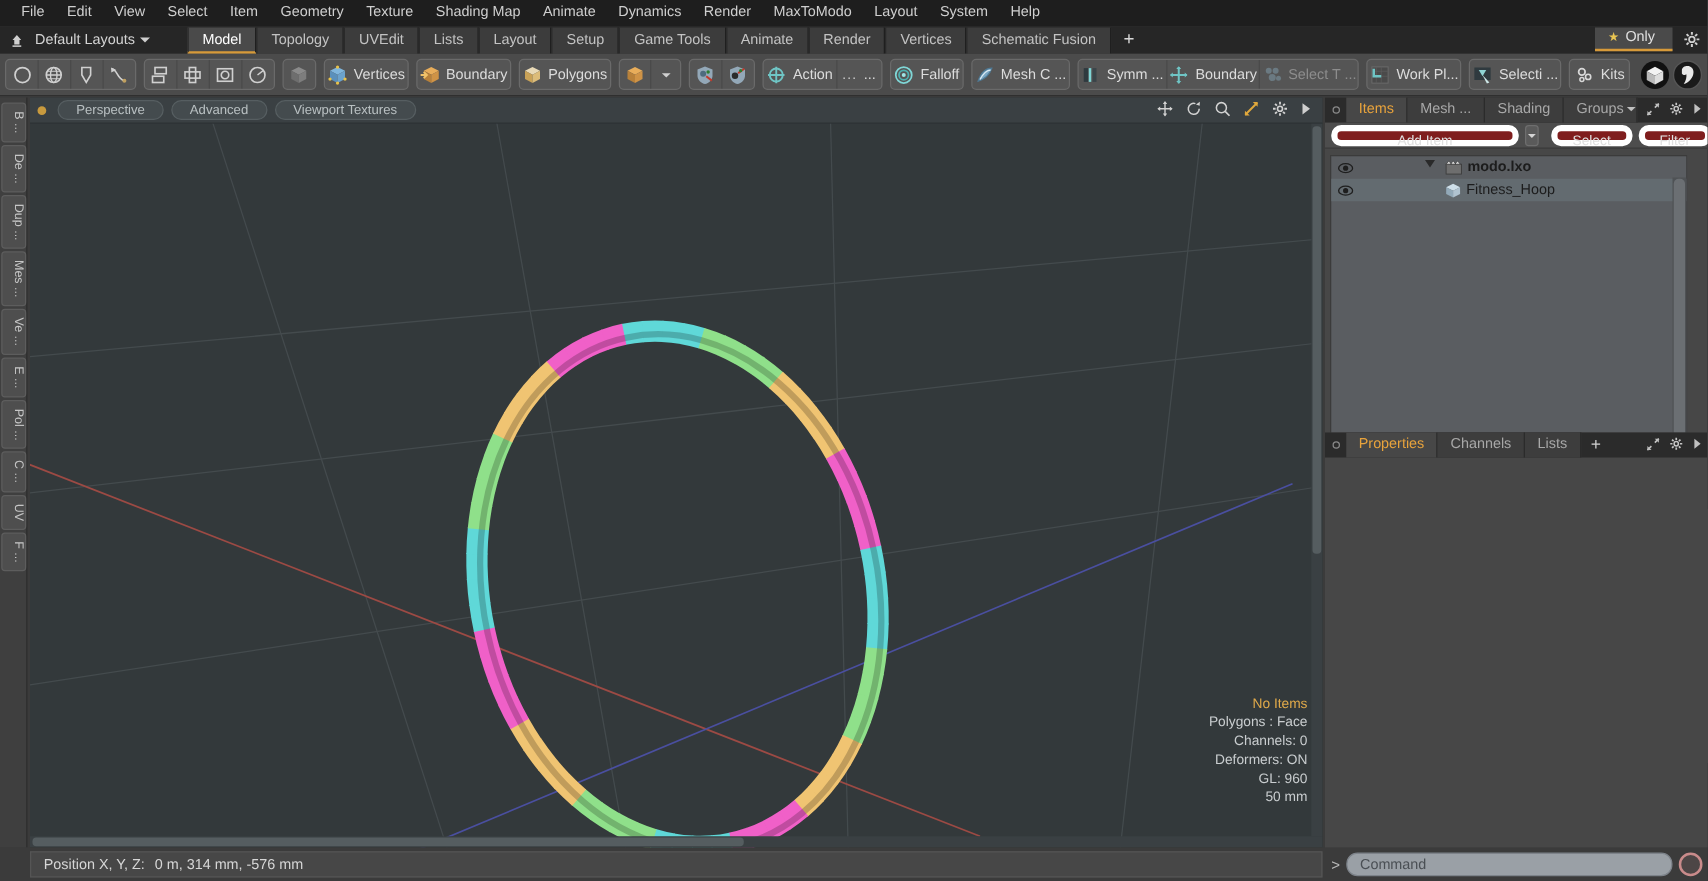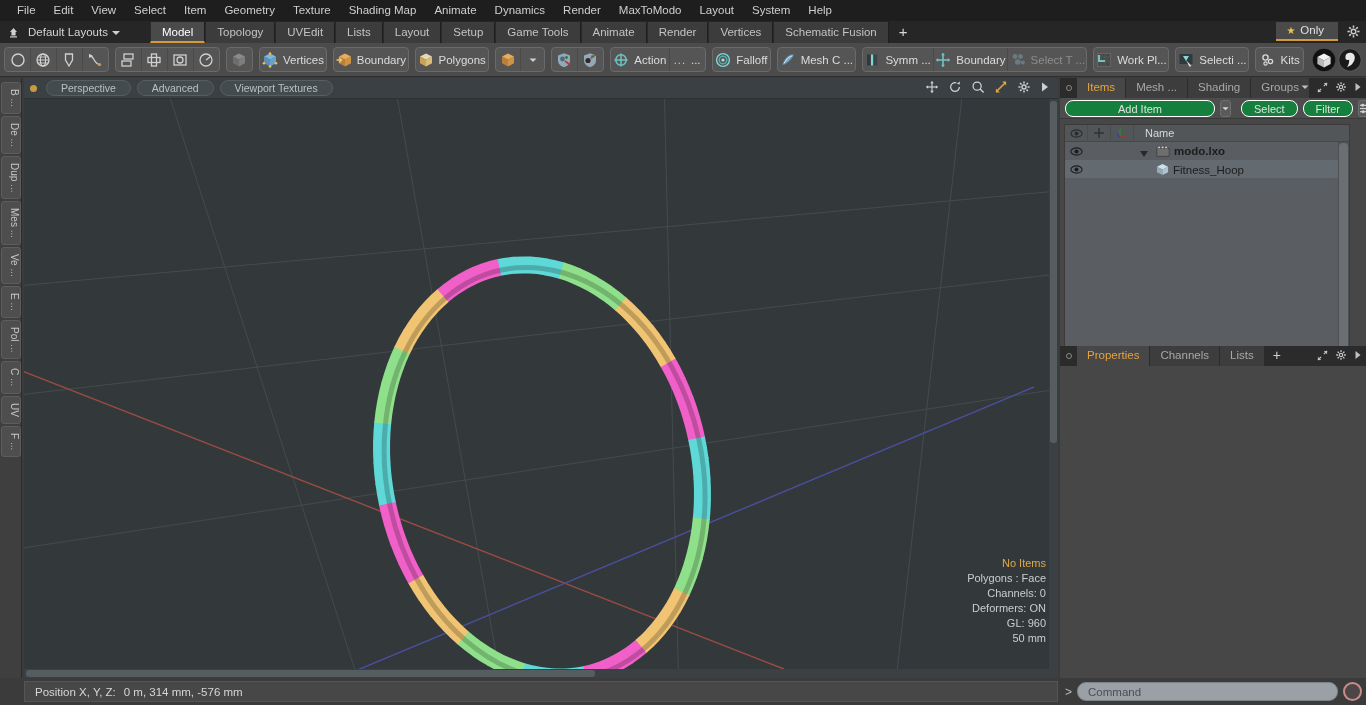--- a/index.html
+++ b/index.html
@@ -131,21 +131,21 @@
   .ptab.active { background:#474747; color:#e8a33c; }
   .ptab.plus{ background:transparent; border:none; color:#d0d0d0; font-size:14px; padding:0 8px;}
   .ptab-right { position:absolute; right:4px; top:3px; display:flex; gap:7px; align-items:center;}
 
   .prow2 {
     height:21px; background:#4d4d4d; display:flex; align-items:center;
     padding:0 5px; gap:5px; border-bottom:1px solid #3a3a3a;
   }
   .btn-pill {
     height:17px; line-height:16px; padding:0 12px; font-size:11px; color:#e0e0e0;
-    background:#15803d; border:1px solid #ffffff; border-radius:8px; white-space:nowrap; cursor:default;
+    background:#7f1d1d; border:5px solid #ffffff; border-radius:8px; white-space:nowrap; cursor:default;
   }
   .btn-additem { flex:0 0 150px; text-align:center; padding:0;}
   .btn-sq {
     width:22px;height:17px; background:#5a5a5a; border:1px solid #6e6e6e; border-radius:3px;
     display:flex;align-items:center;justify-content:center; cursor:default;
   }
 
   .tree {
     position:absolute; left:4px; top:46px; width:286px; height:267px;
     background:#5a5d61; border:1px solid #3b3b3b;
@@ -154,21 +154,21 @@
     height:17px; background:#535659; display:flex; align-items:center;
     border-bottom:1px solid #454749; font-size:11px; color:#d8d8d8;
   }
   .th-c { width:23px; display:flex; align-items:center; justify-content:center; border-right:1px solid #4a4d50; height:17px;}
   .th-name { padding-left:11px; }
   .trow {
     height:18px; display:flex; align-items:center; font-size:11.5px; color:#1c1c1c;
   }
   .trow .eye { width:23px; display:flex; align-items:center; justify-content:center;}
   .trow .c2, .trow .c3 { width:23px; }
-  .trow .tlabel { display:flex; align-items:flex-end; gap:4px; }
+  .trow .tlabel { display:flex; align-items:flex-start; gap:4px; }
   .trow.root .tlabel { font-weight:bold; }
   .trow.sel { background:#636b70; }
   .tree-scroll { position:absolute; right:0; top:17px; width:11px; bottom:0; background:#4f5255;}
   .tree-scroll i { display:block; width:9px; margin:1px; height:96%; background:#6b6f73; border-radius:4px;}
 
   .tri { width:0;height:0;border-left:4.5px solid transparent;border-right:4.5px solid transparent;border-top:6px solid #2a2a2a;}
 
   .pbottom {
     position:absolute; left:0; top:268px; width:306px; height:332px; background:#474747;
   }
@@ -810,44 +810,20 @@
             </g>
             <circle cx="4" cy="2.5" r="1.6" fill="#d4d4d4"></circle>
             <circle cx="9" cy="6" r="1.6" fill="#d4d4d4"></circle>
             <circle cx="4.5" cy="9.5" r="1.6" fill="#d4d4d4"></circle>
           </svg>
       </div>
 
     </div>
 
     <div class="tree">
-      <div class="tree-head">
-        <div class="th-c">
-          <svg width="13" height="9" viewBox="0 0 14 10">
-              <ellipse cx="7" cy="5" rx="6.2" ry="4" fill="none" stroke="#2c2c2c" stroke-width="1.2"></ellipse>
-              <circle cx="7" cy="5" r="2.2" fill="#2c2c2c"></circle>
-            </svg>
-        </div>
-        <div class="th-c">
-          <svg width="12" height="12" viewBox="0 0 12 12">
-              <g stroke="#2c2c2c" stroke-width="1.3">
-                <line x1="6" y1="1" x2="6" y2="11"></line>
-                <line x1="1" y1="6" x2="11" y2="6"></line>
-              </g>
-            </svg>
-        </div>
-        <div class="th-c">
-          <svg width="12" height="12" viewBox="0 0 12 12">
-              <line x1="4" y1="10" x2="4" y2="2" stroke="#2a8a2a" stroke-width="1.5"></line>
-              <line x1="4" y1="10" x2="10" y2="10" stroke="#b03030" stroke-width="1.5"></line>
-              <line x1="4" y1="10" x2="1" y2="7" stroke="#3040b0" stroke-width="1.5"></line>
-            </svg>
-        </div>
-        <div class="th-name">Name</div>
-      </div>
       <div id="treerows">
           <div class="trow root">
             <div class="eye">
               <svg width="13" height="9" viewBox="0 0 14 10">
                 <ellipse cx="7" cy="5" rx="6.2" ry="4" fill="none" stroke="#1e1e1e" stroke-width="1.2"></ellipse>
                 <circle cx="7" cy="5" r="2.3" fill="#1e1e1e"></circle>
               </svg>
             </div>
             <div class="c2"></div>
             <div class="c3"></div>

